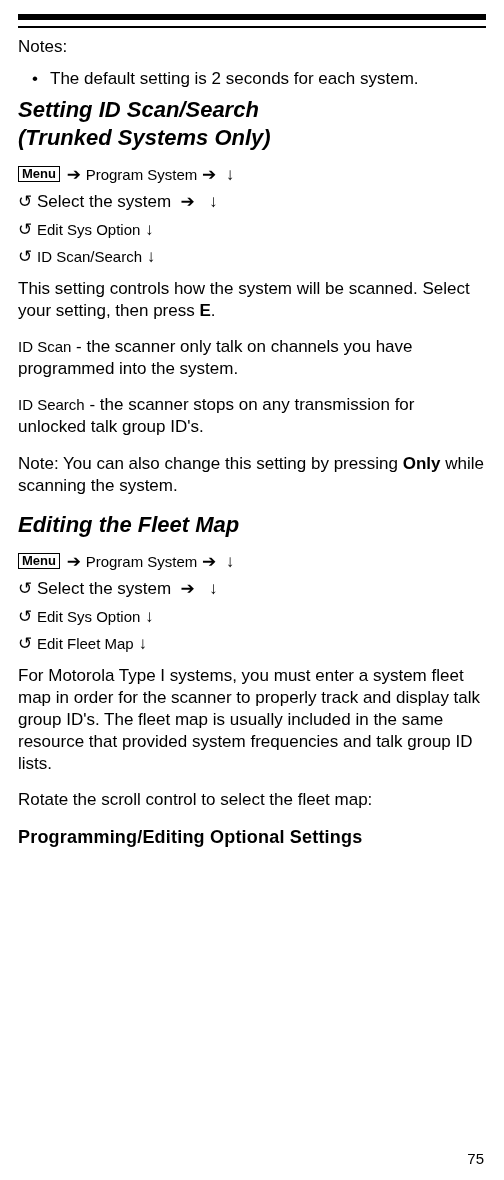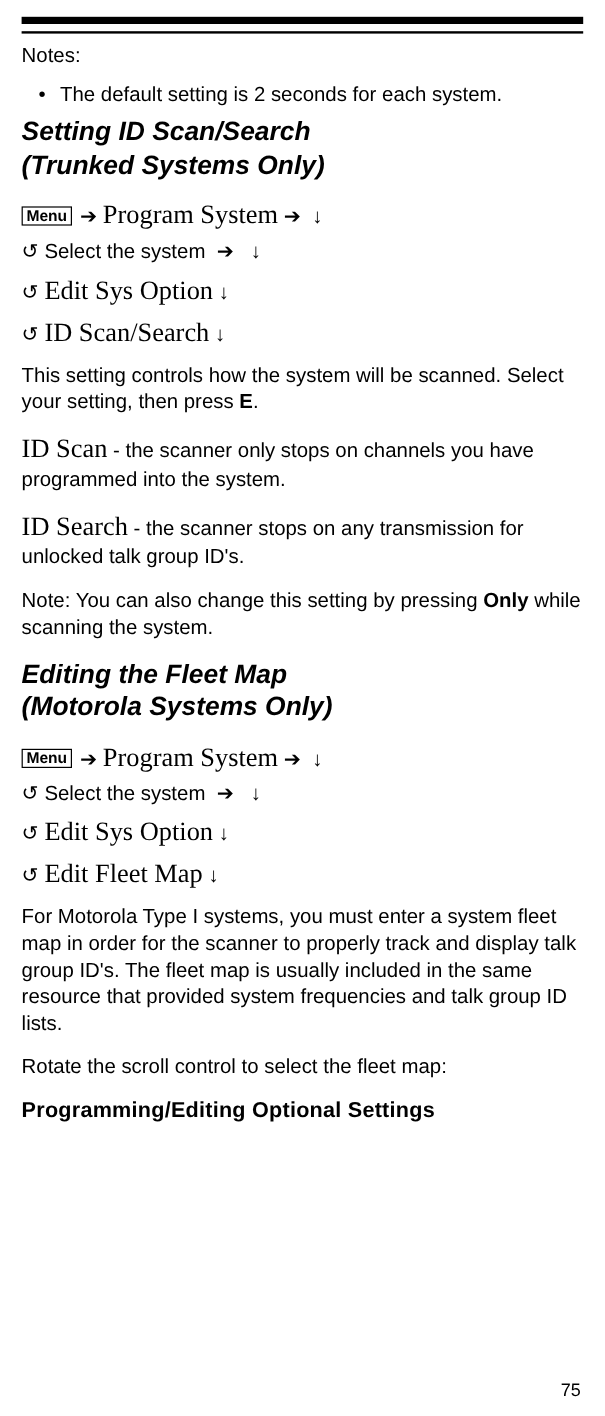--- a/index.html
+++ b/index.html
@@ -33,21 +33,21 @@
   .menu-box {
     display: inline-block;
     border: 1px solid #000;
     font-weight: bold;
     font-size: 13px;
     padding: 0 3px;
     line-height: 14px;
     vertical-align: 2px;
     margin-right: 2px;
   }
-  .mono { font-family: Liberation Serif, serif; font-size: 22px; }
+  .mono { font-family: Liberation Sans, sans-serif; font-size: 15px; }
   .arrow-right { font-family: Arial, sans-serif; font-weight: normal; }
   .arrow-down  { font-family: Arial, sans-serif; font-weight: normal; }
   .rotate { font-family: Arial, sans-serif; }
   p.body { margin-bottom: 14px; }
   .footer-title {
     text-align: left;
     font-weight: bold;
     font-size: 18px;
     margin-top: 12px;
     letter-spacing: 0.2px;
@@ -99,34 +99,33 @@
     <span class="mono">ID Scan/Search</span>
     <span class="arrow-down">↓</span>
   </span>
 </div>
 
 <p class="body">
   <span>This setting controls how the system will be scanned. Select your setting, then press </span><b>E</b><span>.</span>
 </p>
 
 <p class="body">
-  <span class="mono">ID Scan</span><span> - the scanner only stops on channels you have programmed into the system.</span>
+  <span class="mono">ID Scan</span><span> - the scanner only talk on channels you have programmed into the system.</span>
 </p>
 
 <p class="body">
   <span class="mono">ID Search</span><span> - the scanner stops on any transmission for unlocked talk group ID's.</span>
 </p>
 
 <p class="body">
   <span>Note: You can also change this setting by pressing </span><b>Only</b><span> while scanning the system.</span>
 </p>
 
 <h2 class="section">
   <span>Editing the Fleet Map</span><br>
-  <span>(Motorola Systems Only)</span>
 </h2>
 
 <div class="navpath">
   <span class="row">
     <span class="menu-box">Menu</span>
     <span class="arrow-right">➔</span>
     <span class="mono">Program System</span>
     <span class="arrow-right">➔</span>&nbsp;
     <span class="arrow-down">↓</span>
   </span>

